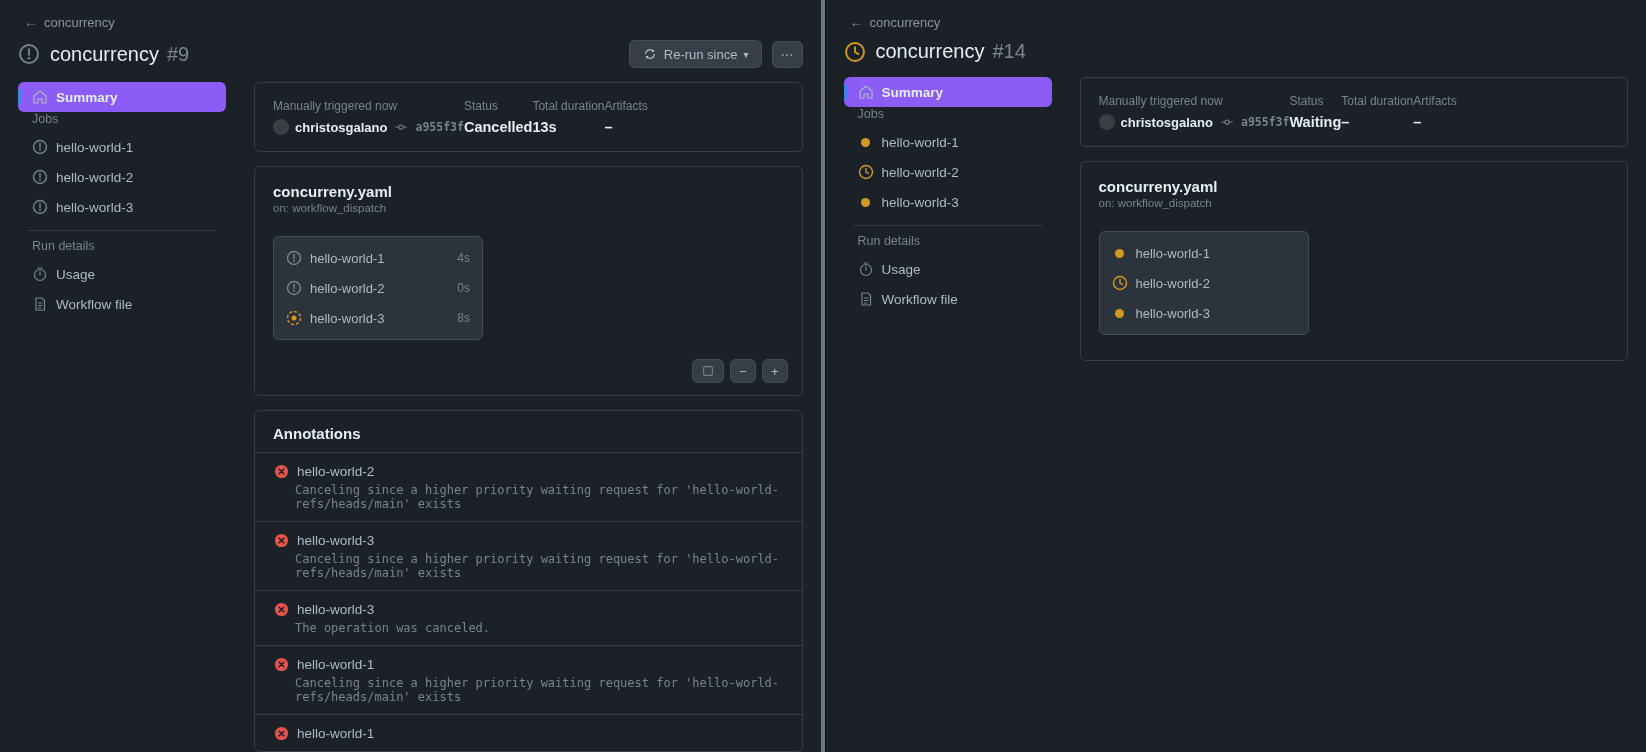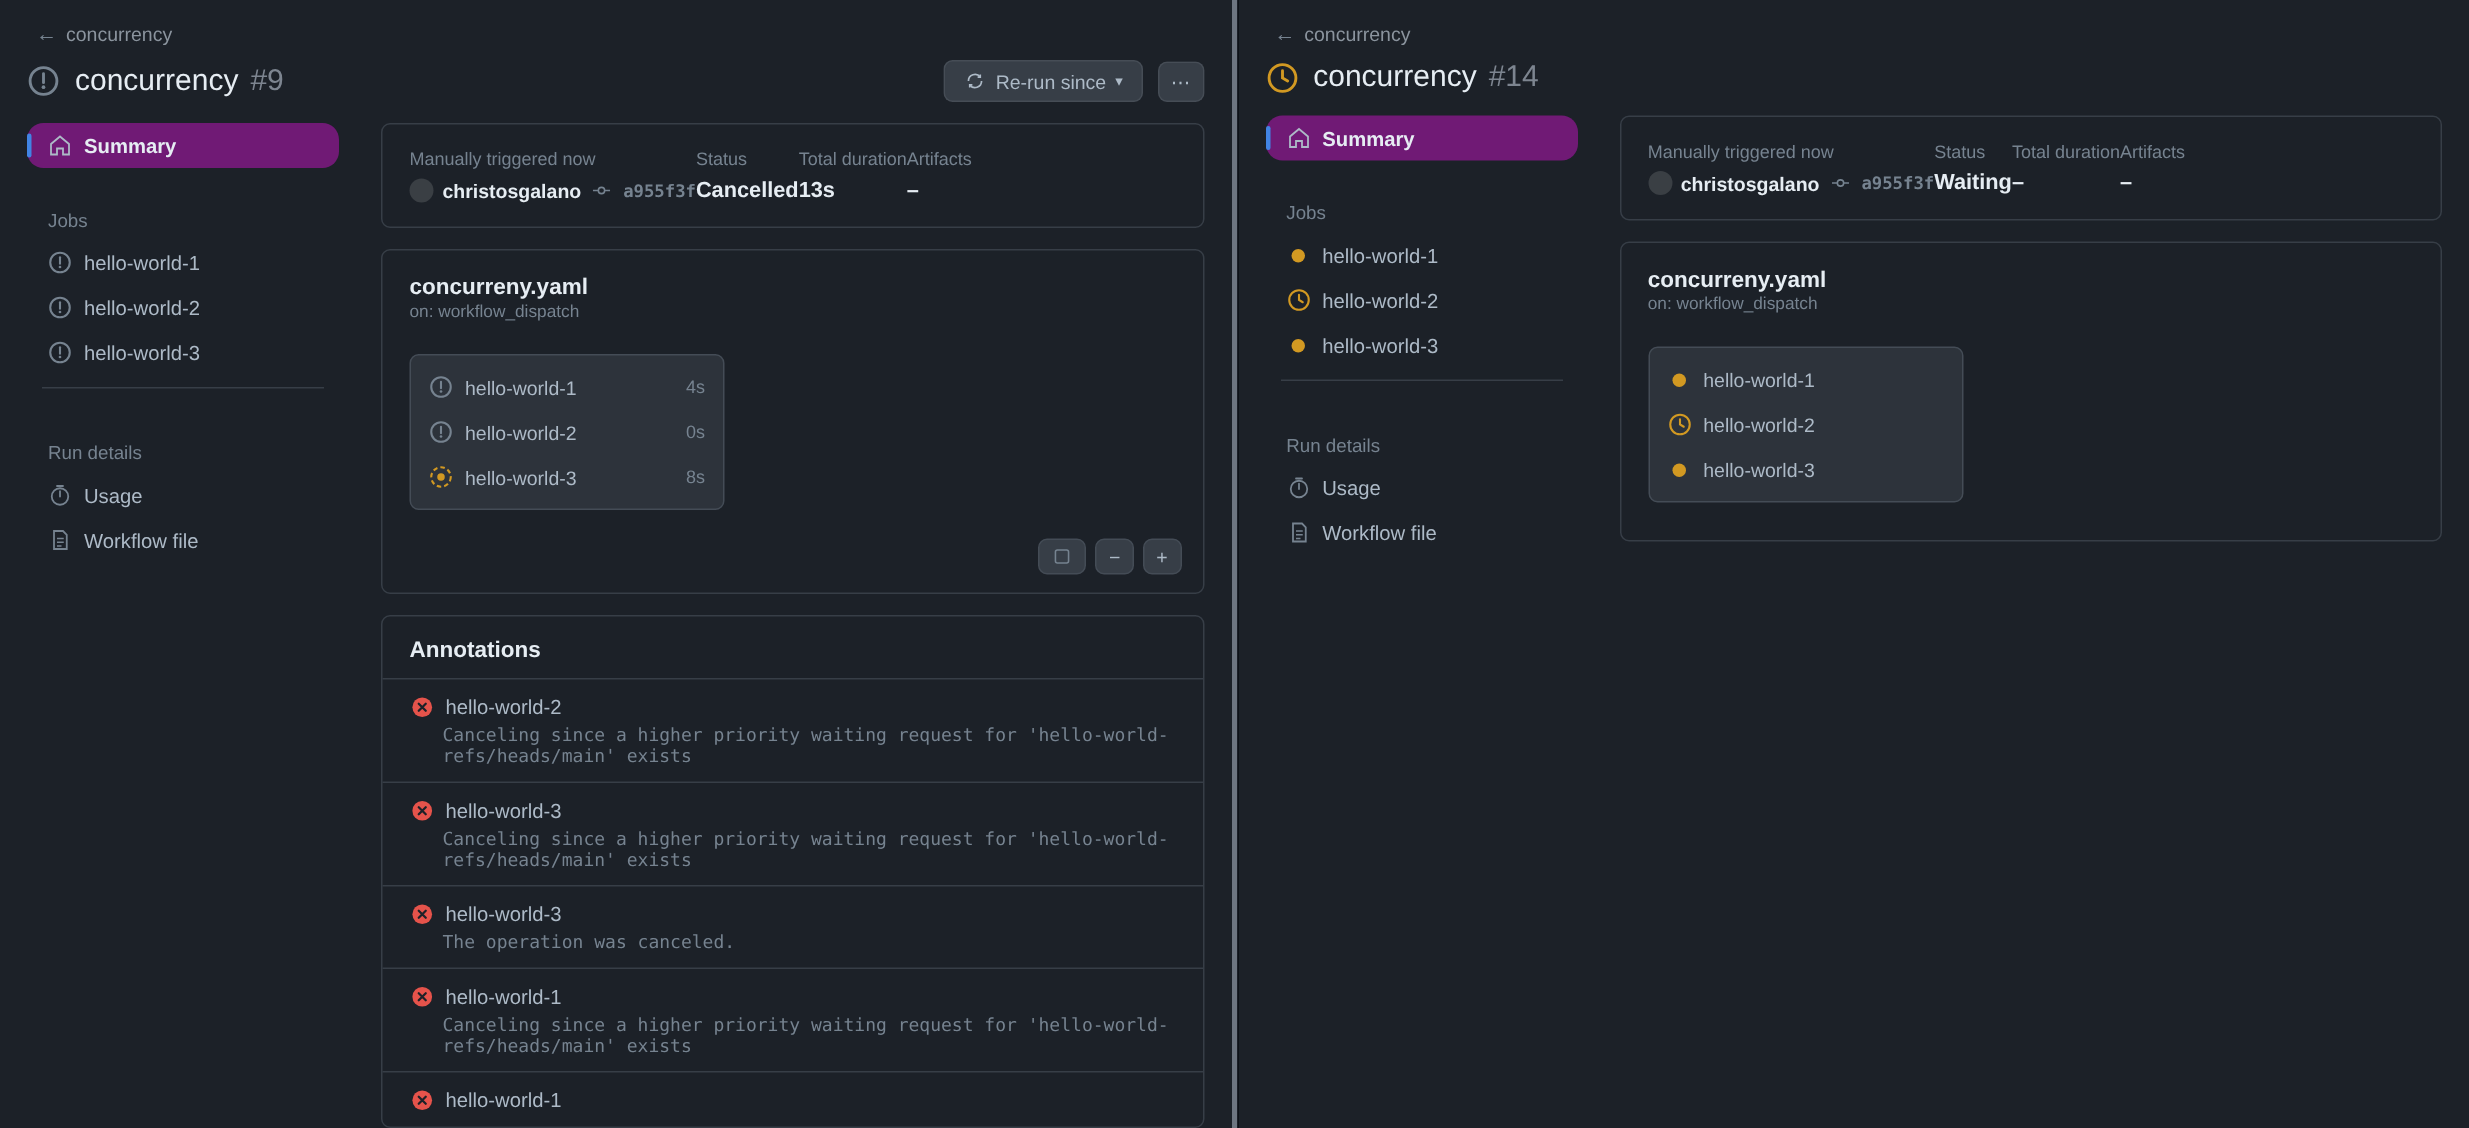--- a/index.html
+++ b/index.html
@@ -81,36 +81,35 @@
     align-items: center;
     gap: 8px;
     padding: 7px 10px 7px 14px;
     color: #adbac7;
     border-radius: 6px;
     cursor: pointer;
     font-size: 13.5px;
     position: relative;
   }
   .side-item.active {
-    background: #701a75;
+    background: #8b5cf6;
     font-weight: 600;
     color: #e6edf3;
-    border-radius: 11px;
   }
   .side-item.active::before {
     content: '';
     position: absolute;
     left: 0; top: 7px; bottom: 7px; width: 3px;
     background: #4184e4;
     border-radius: 2px;
   }
   .side-heading {
     color: #768390;
     font-size: 12.5px;
-    padding: 28px 10px 6px 14px;
+    padding: 0 10px 6px 14px;
   }
   .side-div {
     border-top: 1px solid #373e47;
     margin: 8px 10px;
   }
 
   .panel {
     border: 1px solid #373e47;
     border-radius: 6px;
     background: #1c2128;

